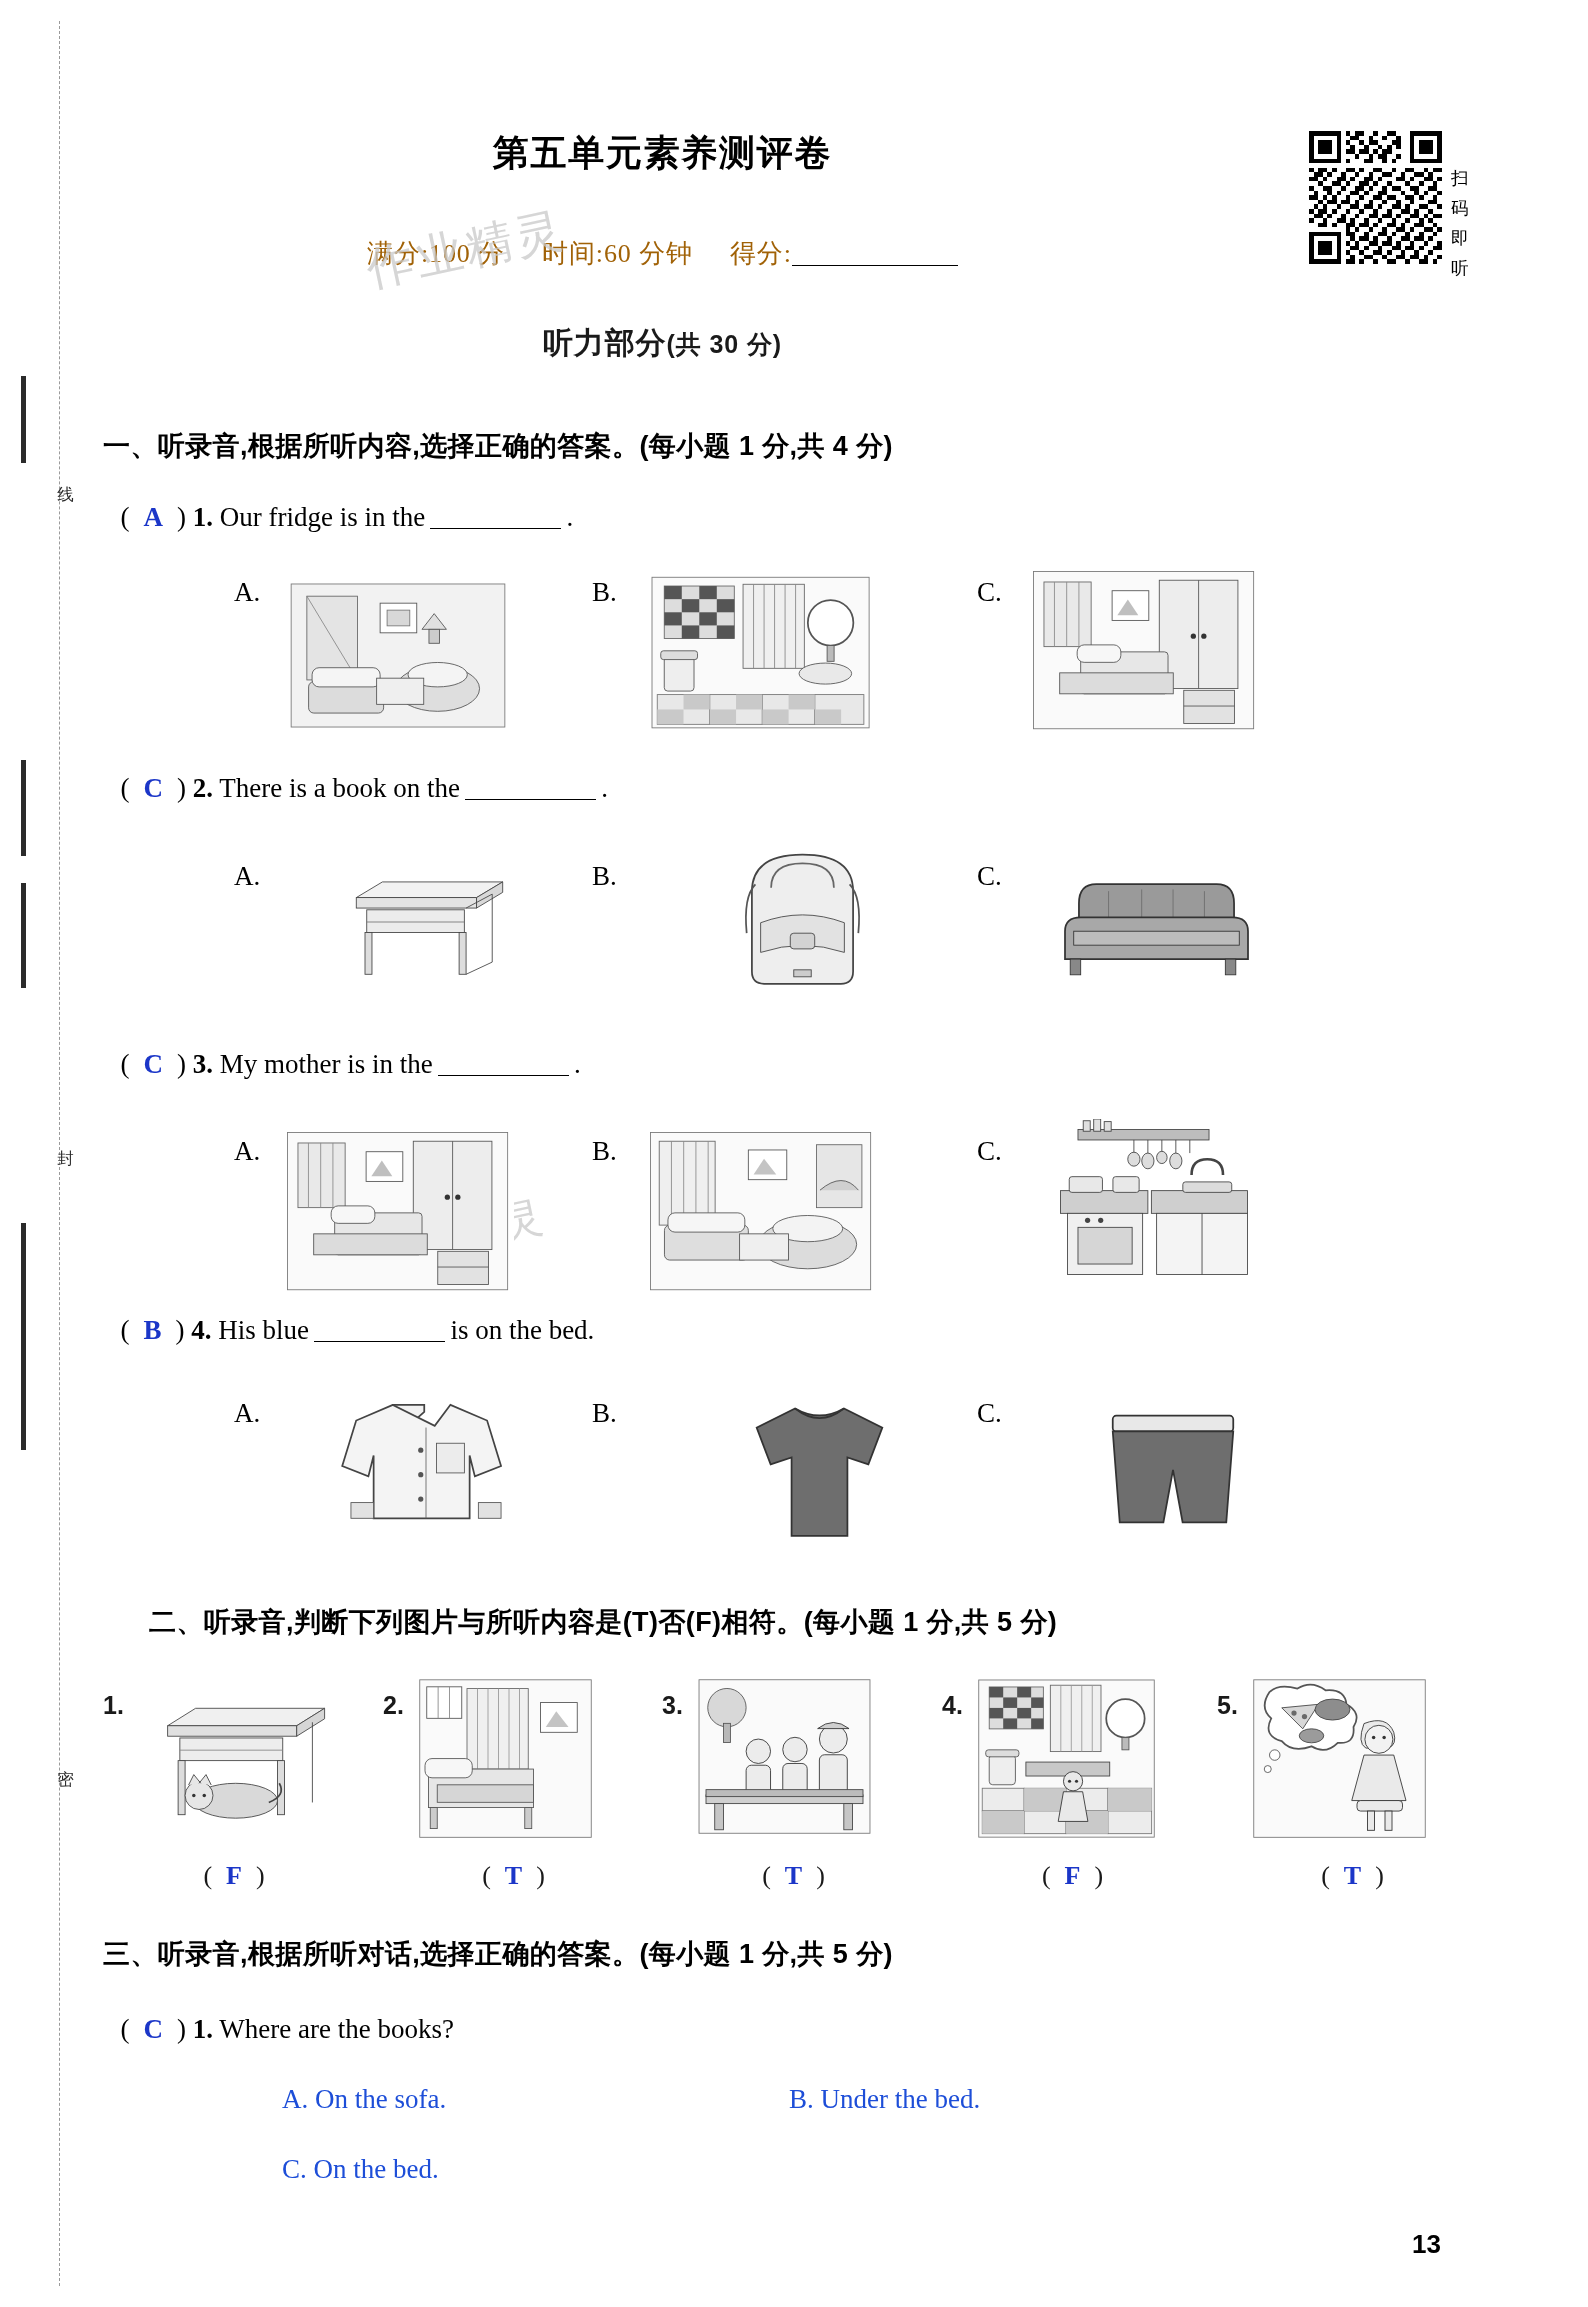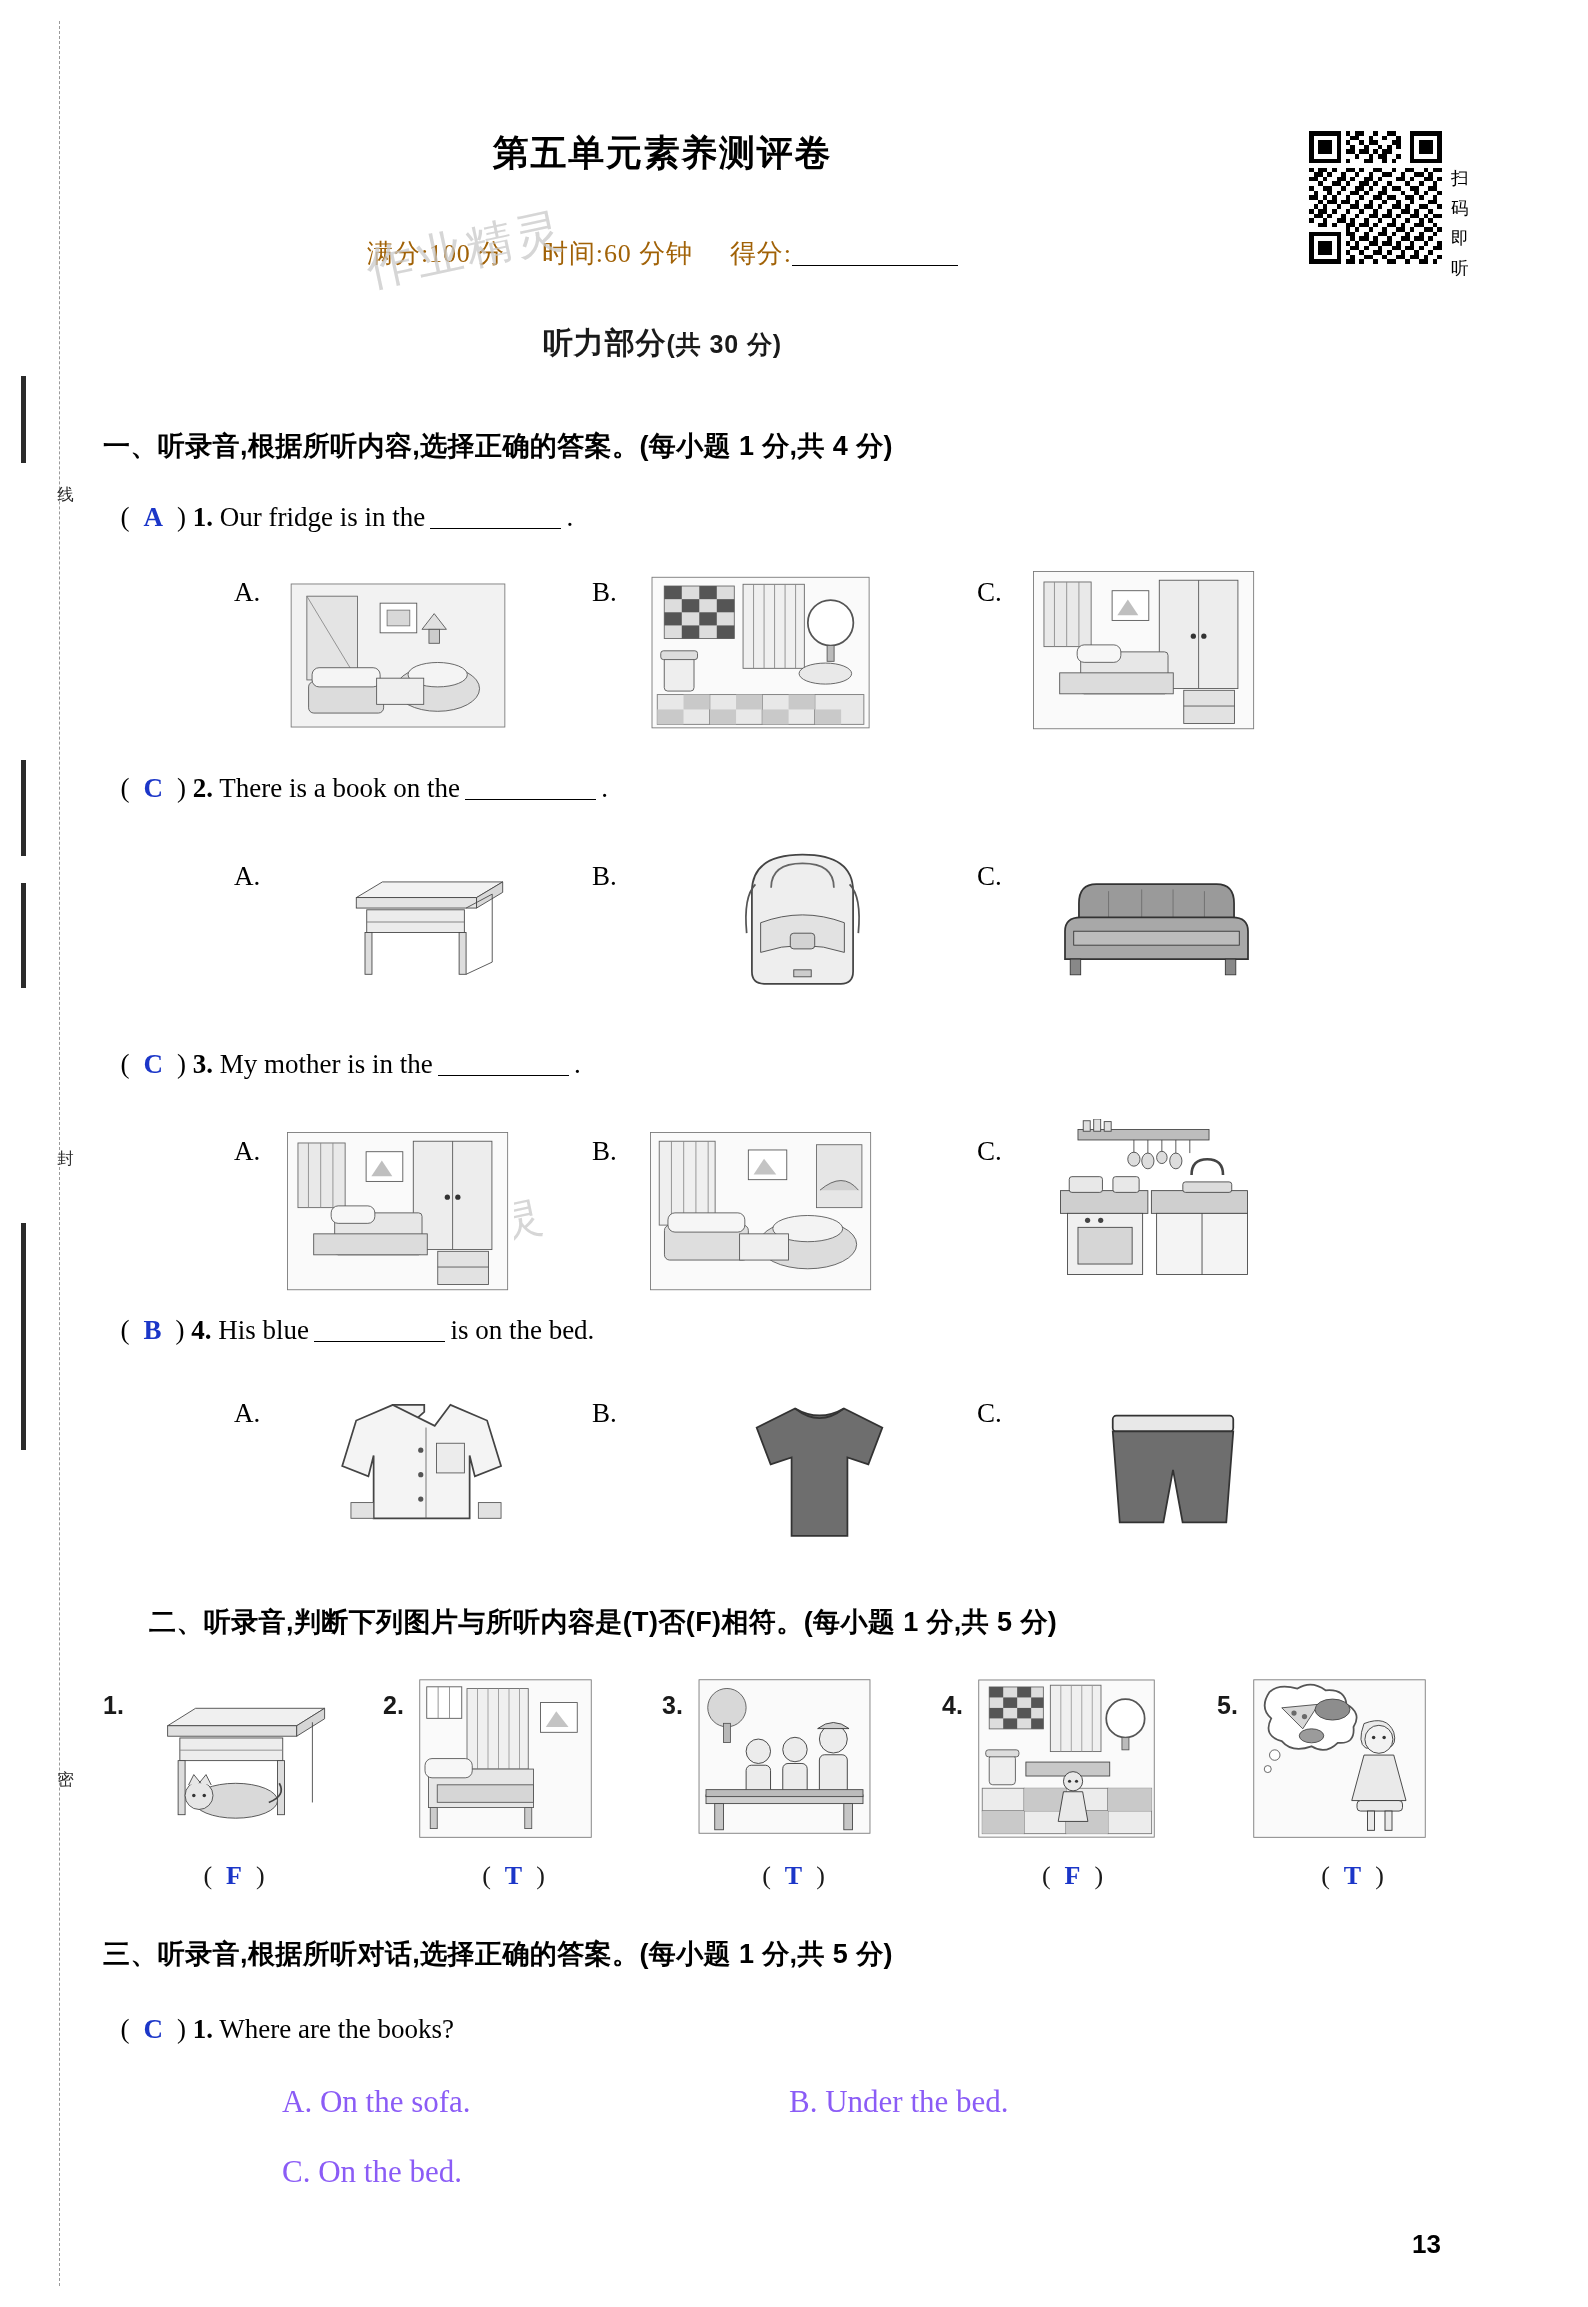--- a/index.html
+++ b/index.html
@@ -181,22 +181,22 @@
   }
   .tf-ans {
     position: absolute;
     font-size: 26px;
     text-align: center;
   }
   .tf-ans .v { color: #1b36c8; font-weight: bold; padding: 0 14px;}
 
   .choice {
     position: absolute;
-    font-size: 31px;
-    color: #8b5cf6;
+    font-size: 27px;
+    color: #1d4ed8;
     white-space: nowrap;
   }
 
   .page-no {
     position: absolute;
     right: 19px;
     bottom: 47px;
     font-family: "Liberation Sans", sans-serif;
     font-weight: bold;
     font-size: 26px;

